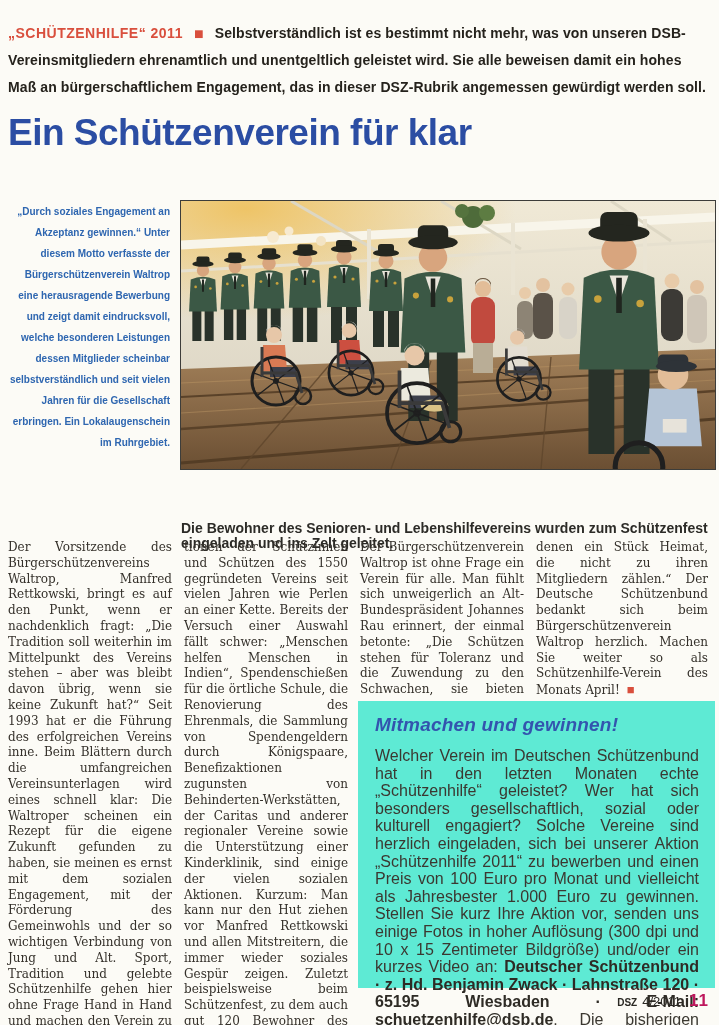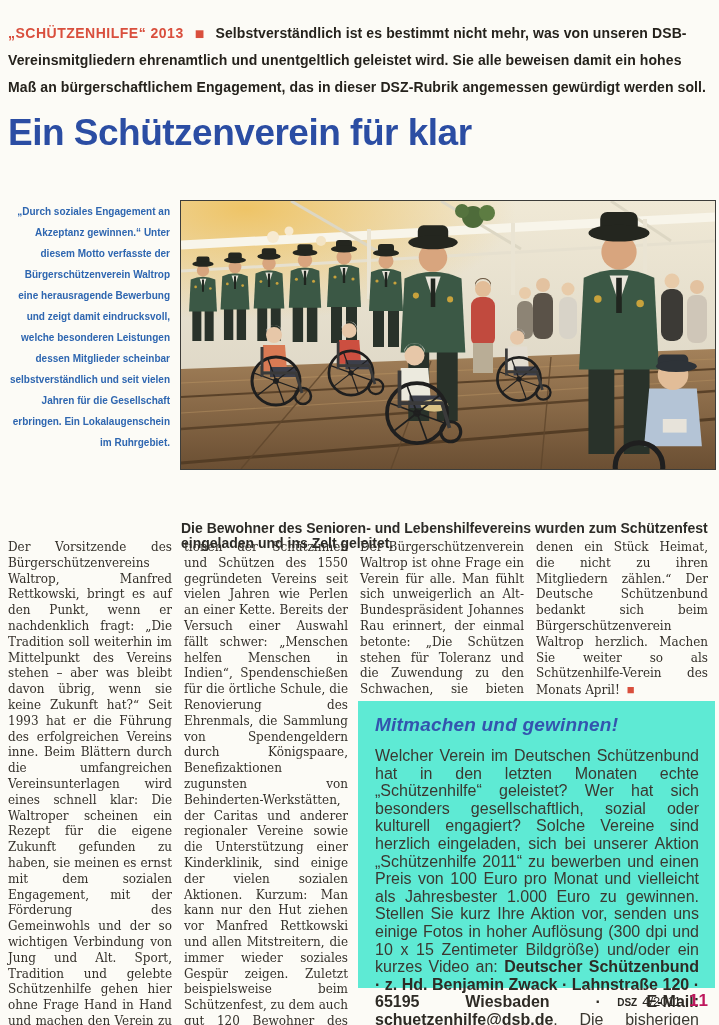--- a/index.html
+++ b/index.html
@@ -72,21 +72,21 @@
     position:absolute;right:10px;top:991px;
     font-size:13px;color:#2a2823;white-space:nowrap;
   }
   .footer .mag{font-weight:700;font-size:10px;}
   .footer .issue{margin-left:5px;}
   .footer .pagenum{font-weight:700;font-size:17px;color:#be185d;margin-left:8px;letter-spacing:1px;margin-top:40px;}
 </style>
 </head>
 <body>
 
-<p class="kicker"><span class="red">„SCHÜTZENHILFE“ 2013</span><span class="sq">■</span><span>Selbstverständlich ist es bestimmt nicht mehr, was von unseren DSB-Vereinsmitgliedern ehrenamtlich und unentgeltlich geleistet wird. Sie alle beweisen damit ein hohes Maß an bürgerschaftlichem Engagement, das in dieser DSZ-Rubrik angemessen gewürdigt werden soll.</span></p>
+<p class="kicker"><span class="red">„SCHÜTZENHILFE“ 2011</span><span class="sq">■</span><span>Selbstverständlich ist es bestimmt nicht mehr, was von unseren DSB-Vereinsmitgliedern ehrenamtlich und unentgeltlich geleistet wird. Sie alle beweisen damit ein hohes Maß an bürgerschaftlichem Engagement, das in dieser DSZ-Rubrik angemessen gewürdigt werden soll.</span></p>
 
 <h1 class="headline">Ein Schützenverein für klar</h1>
 
 <div class="standfirst">„Durch soziales Engagement an Akzeptanz gewinnen.“ Unter diesem Motto verfasste der Bürgerschützenverein Waltrop eine herausragende Bewerbung und zeigt damit eindrucksvoll, welche besonderen Leistungen dessen Mitglieder scheinbar selbstverständlich und seit vielen Jahren für die Gesellschaft erbringen. Ein Lokalaugenschein im Ruhrgebiet.</div>
 
 <div class="photo">
   <svg viewBox="0 0 534 268" width="534" height="268">
     <defs>
       <linearGradient id="tent" x1="0" y1="0" x2="0" y2="1">
         <stop offset="0" stop-color="#f0e9d6"></stop>

